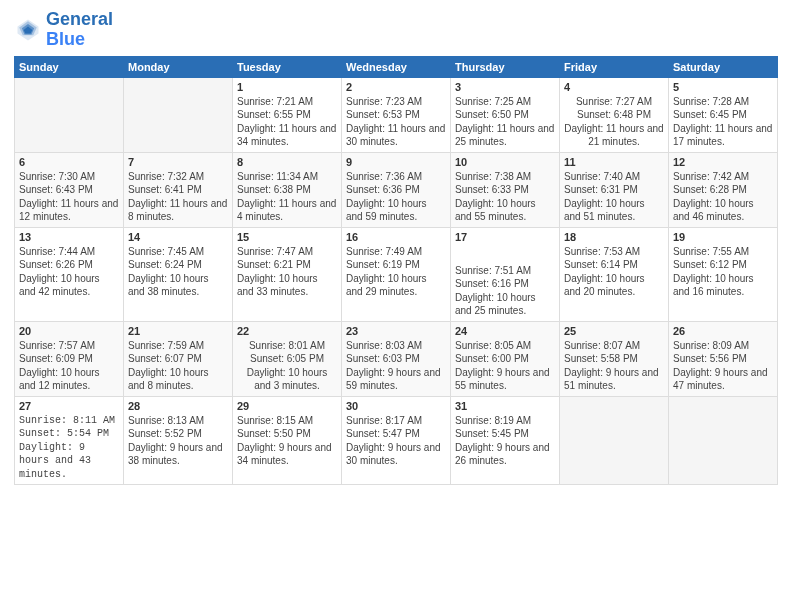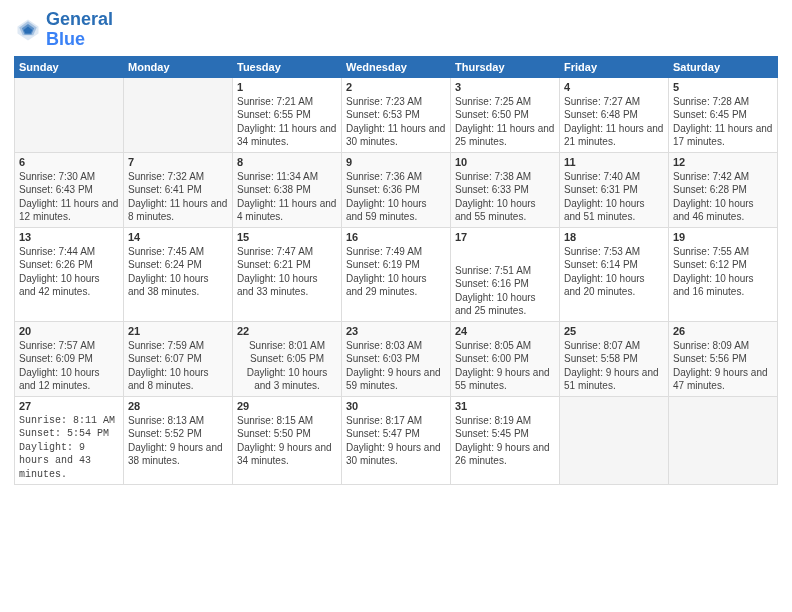--- a/index.html
+++ b/index.html
@@ -144,21 +144,21 @@
 Daylight: 11 hours and 30 minutes.</div>
           </td>
           <td>
             <span class="day-num">3</span>
             <div class="day-info" style="white-space: pre-line;">Sunrise: 7:25 AM
 Sunset: 6:50 PM
 Daylight: 11 hours and 25 minutes.</div>
           </td>
           <td>
             <span class="day-num">4</span>
-            <div class="day-info" style="white-space: pre-line;">Sunrise: 7:27 AM
+            <div class="day-info" style="white-space: pre-line; text-align: center;">Sunrise: 7:27 AM
 Sunset: 6:48 PM
 Daylight: 11 hours and 21 minutes.</div>
           </td>
           <td>
             <span class="day-num">5</span>
             <div class="day-info" style="white-space: pre-line;">Sunrise: 7:28 AM
 Sunset: 6:45 PM
 Daylight: 11 hours and 17 minutes.</div>
           </td>
         </tr>

